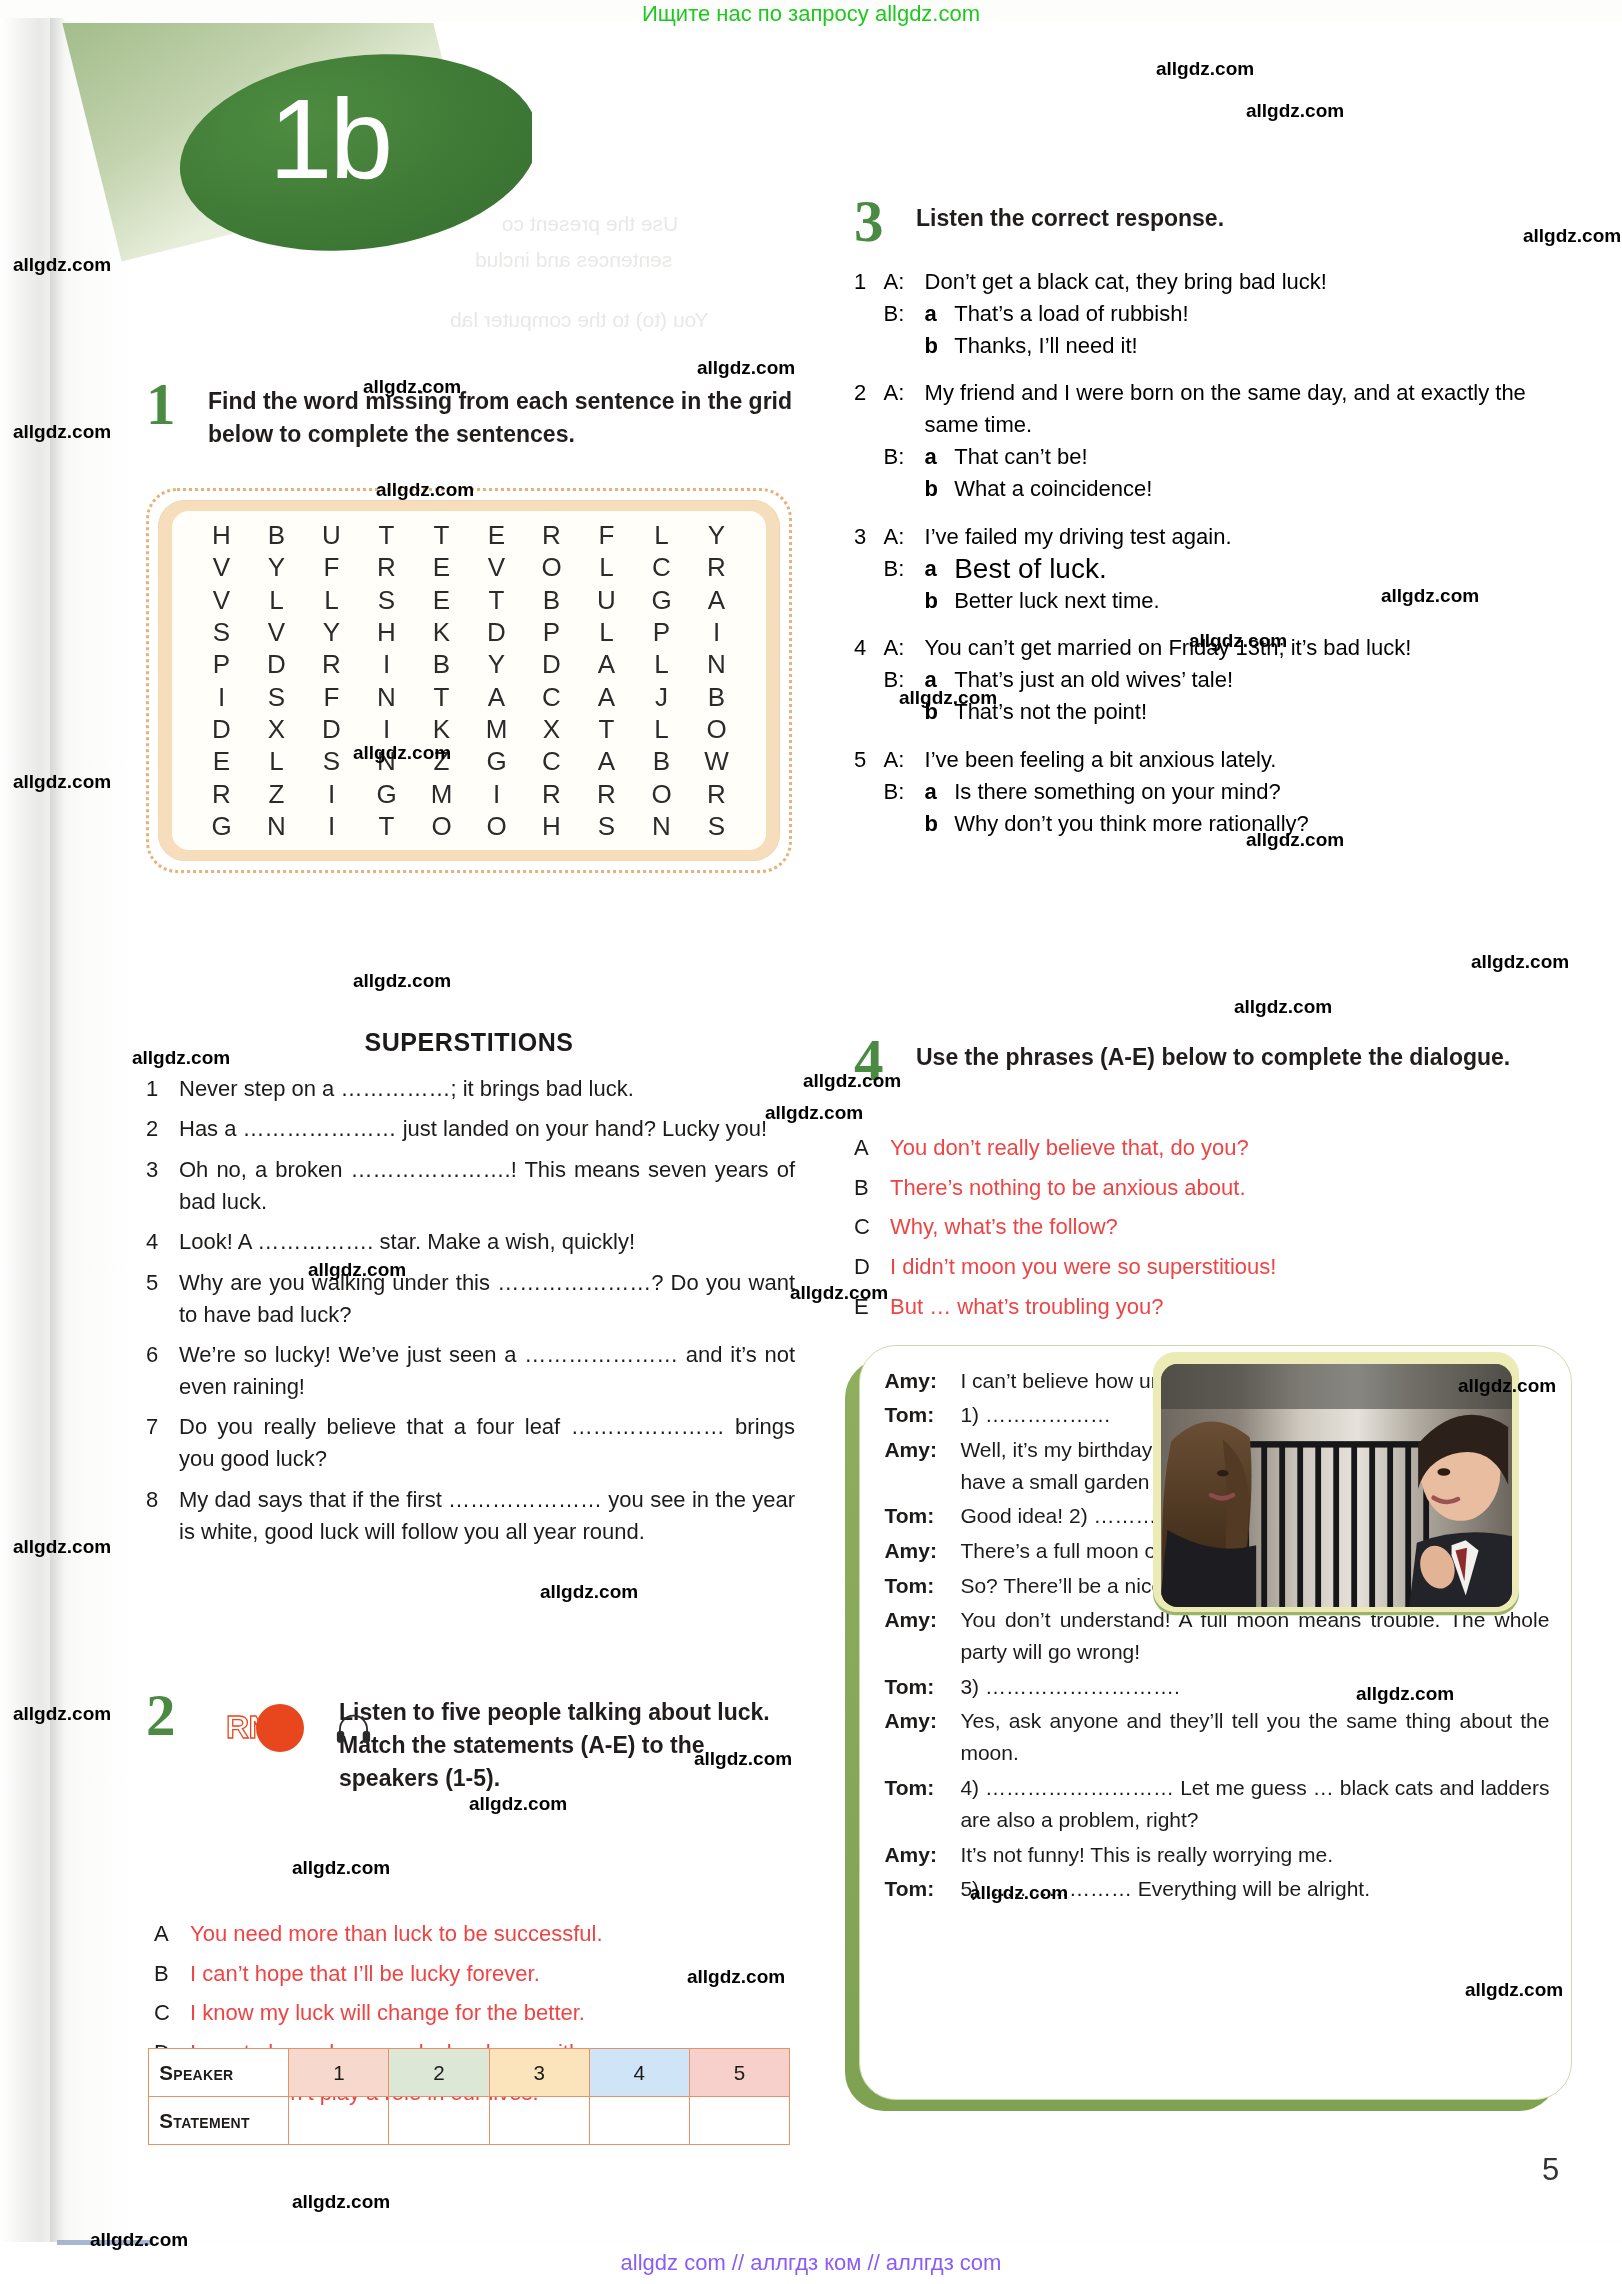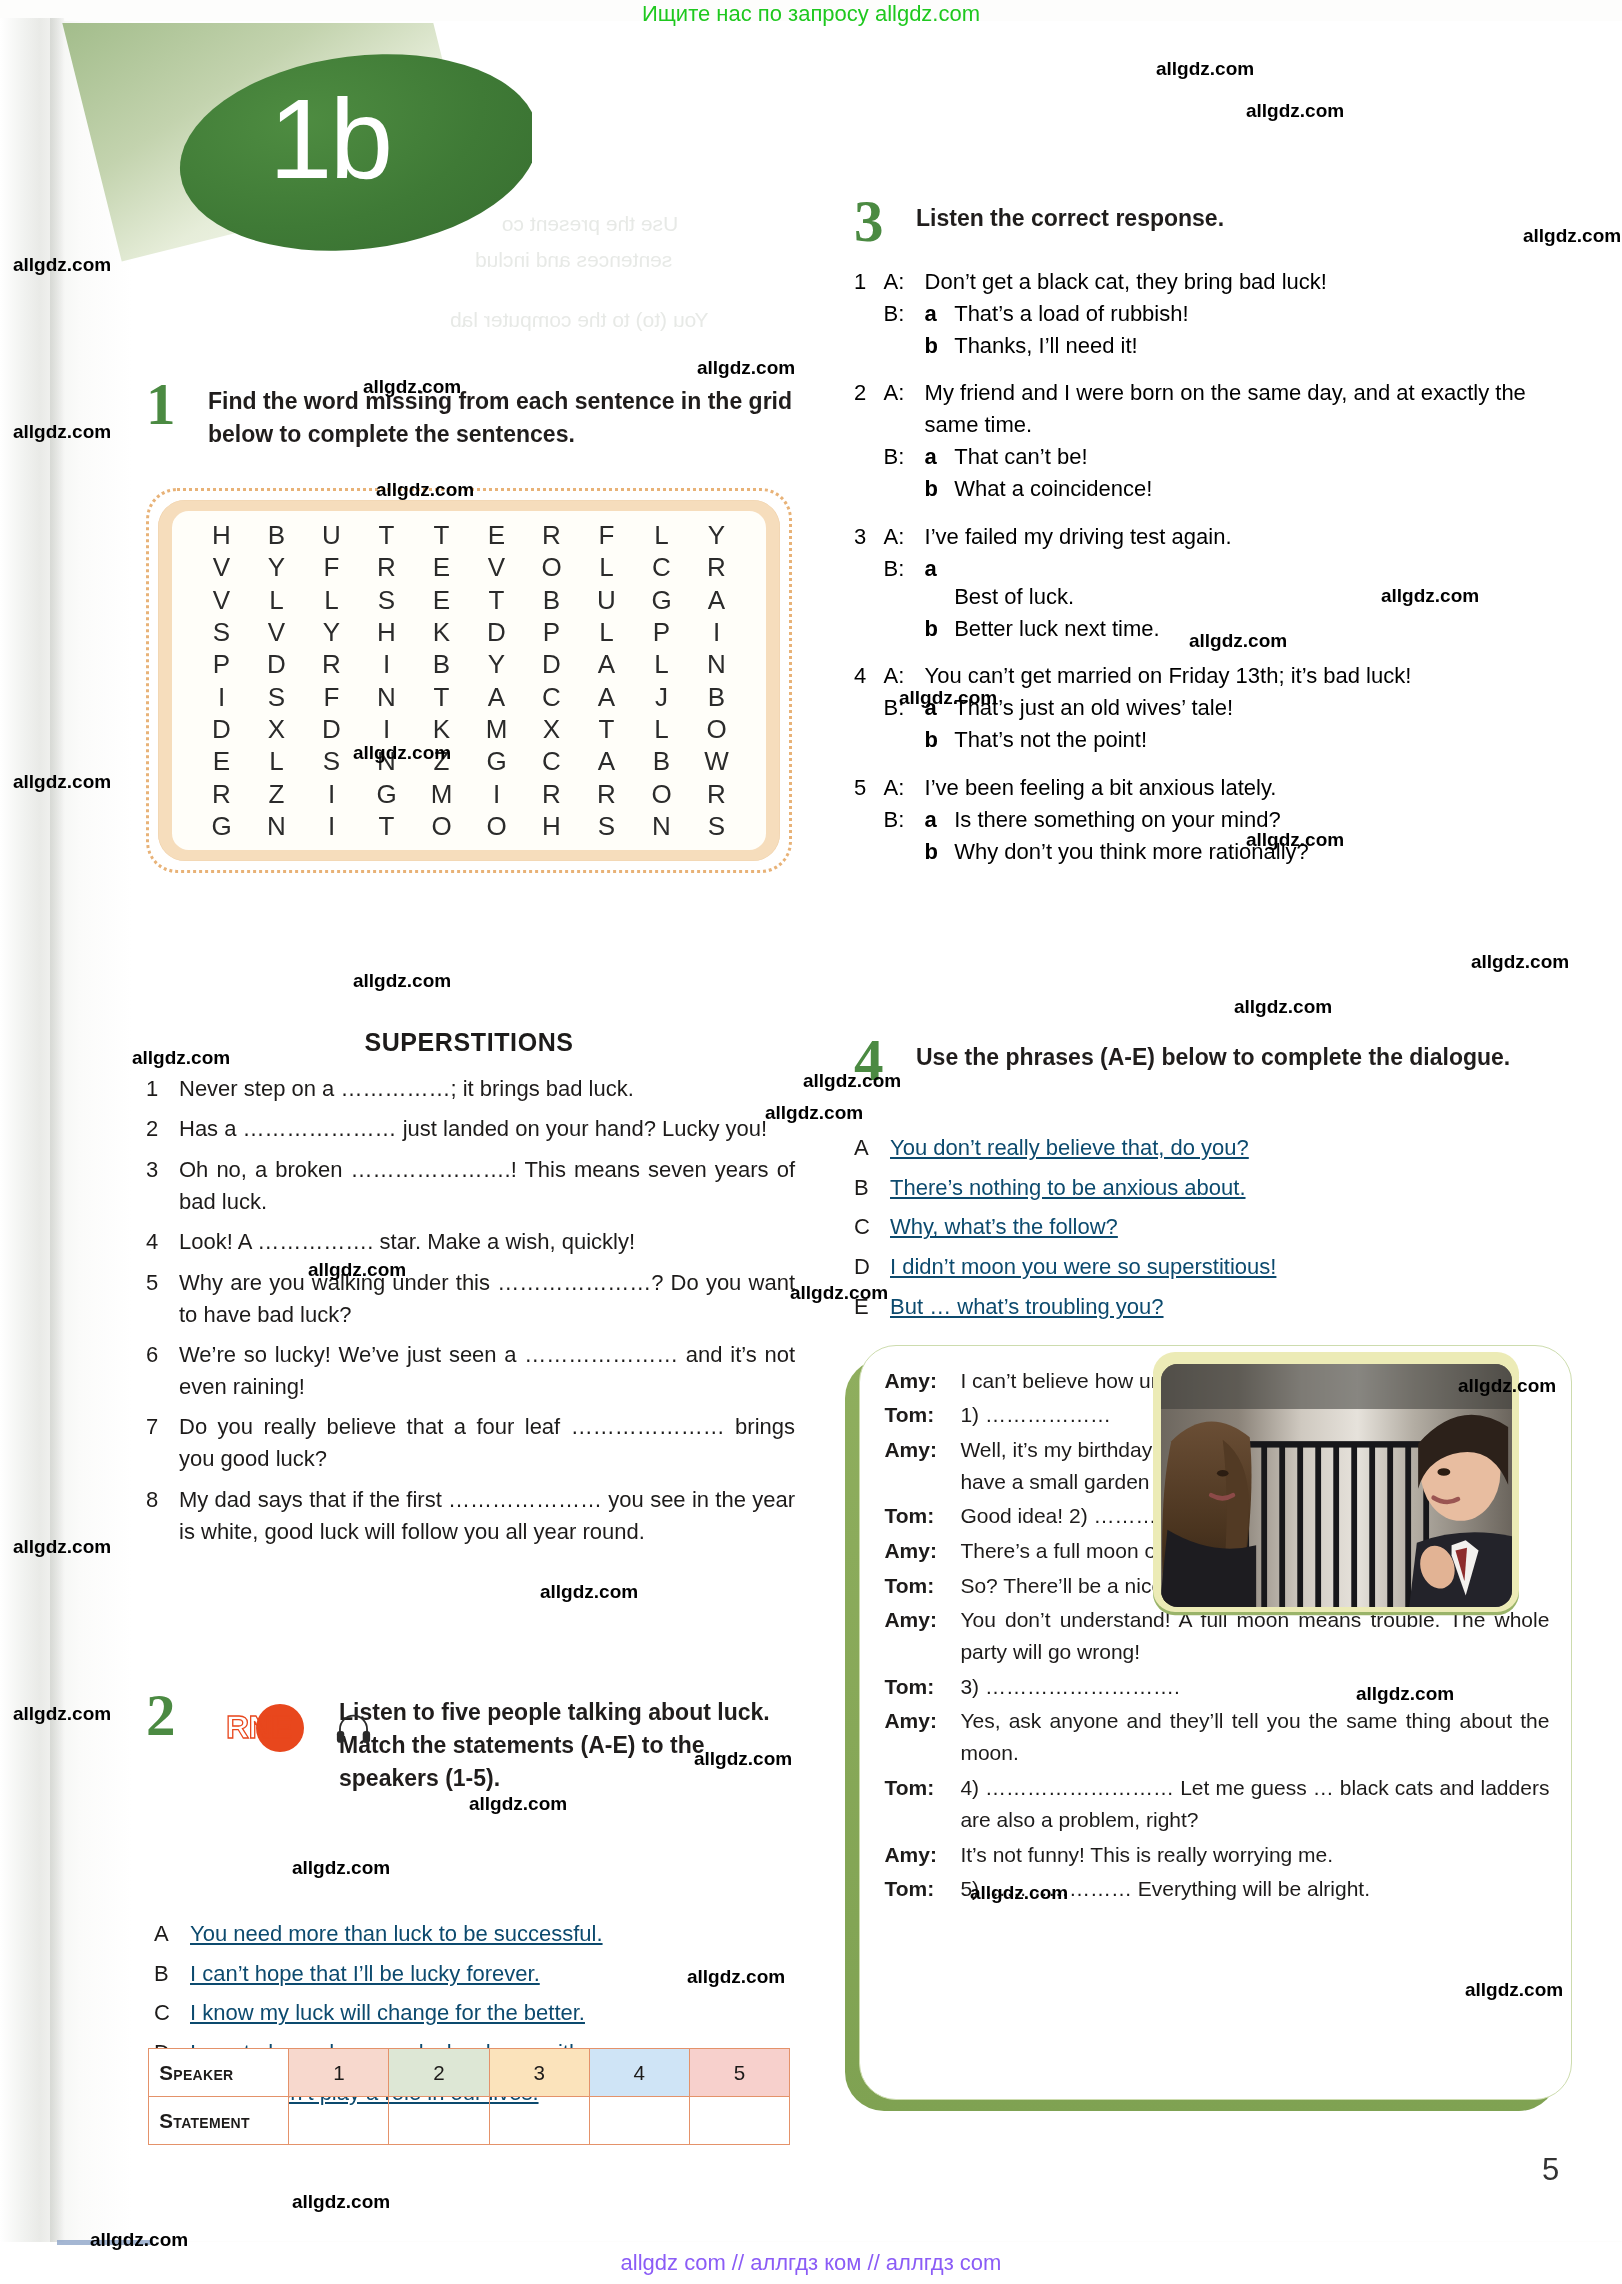--- a/index.html
+++ b/index.html
@@ -116,21 +116,21 @@
   
   .numlist{ position:absolute; }
   .nl-item{ display:flex; margin-bottom:8.4px; }
   .nl-num{ width:33px; flex:0 0 33px; font-size:22px; line-height:32px; color:#1d1b1a; }
   .nl-txt{ flex:1; font-size:22px; line-height:32px; color:#1d1b1a; text-align:justify; }
 
   
   .letlist{ position:absolute; }
   .ll-item{ display:flex; margin-bottom:7.7px; }
   .ll-let{ width:36px; flex:0 0 36px; font-size:22px; line-height:32px; color:#1d1b1a; }
-  .ll-txt{ flex:1; font-size:22px; line-height:32px; color:#0c4a6e;text-decoration:underline; }
+  .ll-txt{ flex:1; font-size:22px; line-height:32px; color:#ef4444; }
 
   
   .ex2-badges{ position:absolute; left:226px; top:1703px; width:154px; height:50px; }
   .rne{
     position:absolute; left:0; top:1.3px; width:103px; height:48px;
   }
   .rne-circle{
     position:absolute; left:29.6px; top:0px; width:48px; height:48px;
     background:#e8471d; border-radius:50%;
   }
@@ -513,21 +513,21 @@
         <div style="margin-bottom: 15.4px;">
           <div style="display: flex;">
             <div style="width: 29.6px; flex: 0 0 29.6px; font-size: 22px; line-height: 32px;">3</div>
             <div style="width: 41px; flex: 0 0 41px; font-size: 22px; line-height: 32px;">A:</div>
             <div style="flex: 1 1 0%; font-size: 22px; line-height: 32px;">I’ve failed my driving test again.</div>
           </div>
           <div style="display: flex;">
             <div style="width: 29.6px; flex: 0 0 29.6px;"></div>
             <div style="width: 41px; flex: 0 0 41px; font-size: 22px; line-height: 32px;">B:</div>
             <div style="width: 29.6px; flex: 0 0 29.6px; font-size: 22px; line-height: 32px; font-weight: bold;">a</div>
-            <div style="flex: 1 1 0%; font-size: 22px; line-height: 32px; margin-top: 28px;">Best of luck.</div>
+            <div style="flex: 1 1 0%; font-size: 28px; line-height: 32px;">Best of luck.</div>
           </div>
           <div style="display: flex;">
             <div style="width: 29.6px; flex: 0 0 29.6px;"></div>
             <div style="width: 41px; flex: 0 0 41px; font-size: 22px; line-height: 32px;"></div>
             <div style="width: 29.6px; flex: 0 0 29.6px; font-size: 22px; line-height: 32px; font-weight: bold;">b</div>
             <div style="flex: 1 1 0%; font-size: 22px; line-height: 32px;">Better luck next time.</div>
           </div>
         </div>
         <div style="margin-bottom: 15.4px;">
           <div style="display: flex;">

